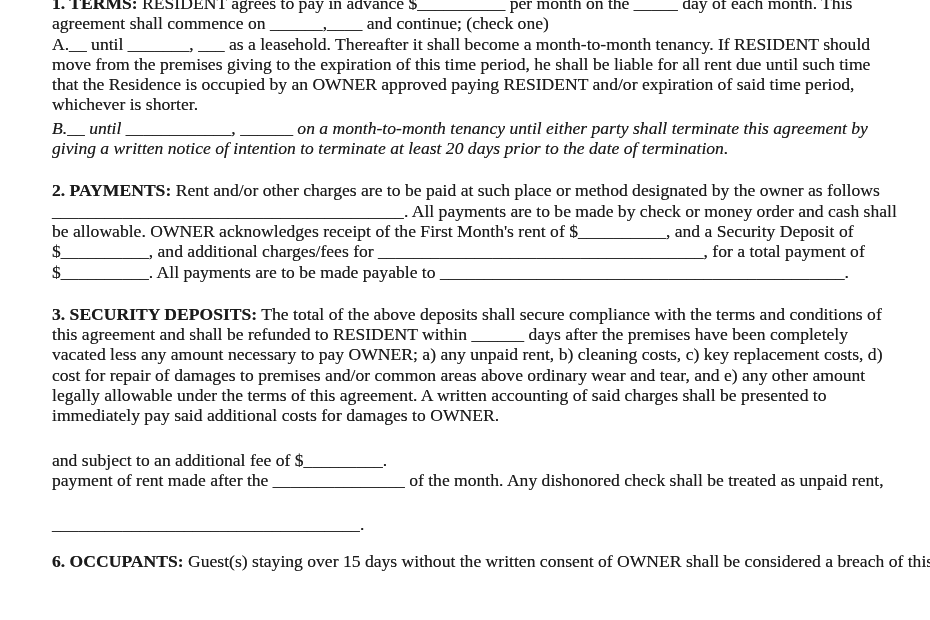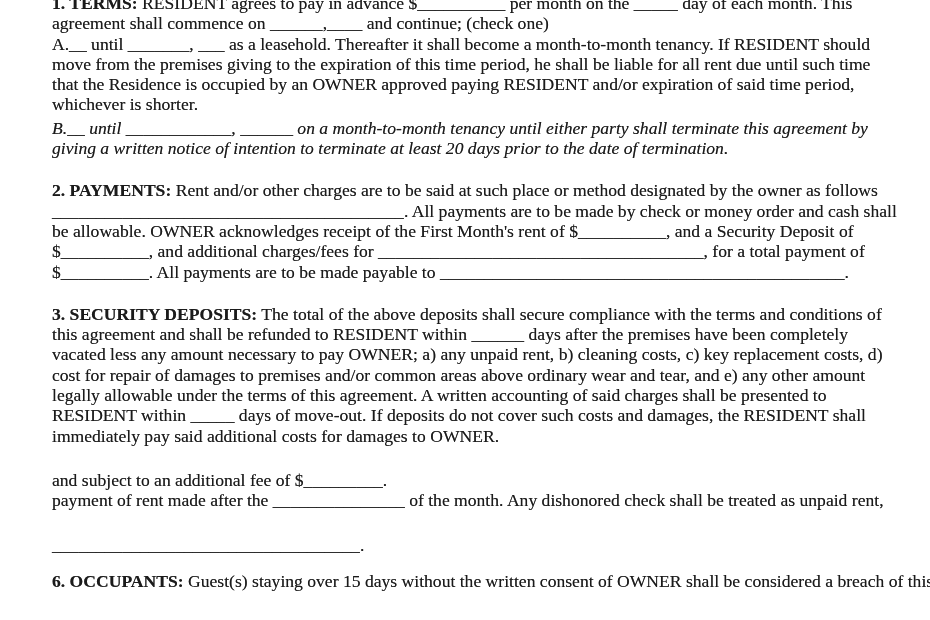--- a/index.html
+++ b/index.html
@@ -51,34 +51,33 @@
     <div class="line"><span>that the Residence is occupied by an OWNER approved paying RESIDENT and/or expiration of said time period,</span></div>
     <div class="line"><span>whichever is shorter.</span></div>
   </div>
 
   <div class="sec gap-xs">
     <div class="line"><span>B.__ until ____________, ______ on a month-to-month tenancy until either party shall terminate this agreement by</span></div>
     <div class="line"><span>giving a written notice of intention to terminate at least 20 days prior to the date of termination.</span></div>
   </div>
 
   <div class="sec gap-md">
-    <div class="line"><span class="b">2. PAYMENTS:</span><span> Rent and/or other charges are to be said at such place or method designated by the owner as follows</span></div>
+    <div class="line"><span class="b">2. PAYMENTS:</span><span> Rent and/or other charges are to be paid at such place or method designated by the owner as follows</span></div>
     <div class="line"><span>________________________________________. All payments are to be made by check or money order and cash shall</span></div>
     <div class="line"><span>be allowable. OWNER acknowledges receipt of the First Month's rent of $__________, and a Security Deposit of</span></div>
     <div class="line"><span>$__________, and additional charges/fees for _____________________________________, for a total payment of</span></div>
     <div class="line"><span>$__________. All payments are to be made payable to ______________________________________________.</span></div>
   </div>
 
   <div class="sec gap-md">
     <div class="line"><span class="b">3. SECURITY DEPOSITS:</span><span> The total of the above deposits shall secure compliance with the terms and conditions of</span></div>
     <div class="line"><span>this agreement and shall be refunded to RESIDENT within ______ days after the premises have been completely</span></div>
     <div class="line"><span>vacated less any amount necessary to pay OWNER; a) any unpaid rent, b) cleaning costs, c) key replacement costs, d)</span></div>
     <div class="line"><span>cost for repair of damages to premises and/or common areas above ordinary wear and tear, and e) any other amount</span></div>
     <div class="line"><span>legally allowable under the terms of this agreement. A written accounting of said charges shall be presented to</span></div>
-    <div class="line"><span>RESIDENT within _____ days of move-out. If deposits do not cover such costs and damages, the RESIDENT shall</span></div>
     <div class="line"><span>immediately pay said additional costs for damages to OWNER.</span></div>
   </div>
 
   <div class="sec gap-lg">
     <div class="line"><span>and subject to an additional fee of $_________.</span></div>
     <div class="line"><span>payment of rent made after the _______________ of the month. Any dishonored check shall be treated as unpaid rent,</span></div>
   </div>
 
   <div class="sec gap-lg">
     <div class="line"><span>___________________________________.</span></div>

